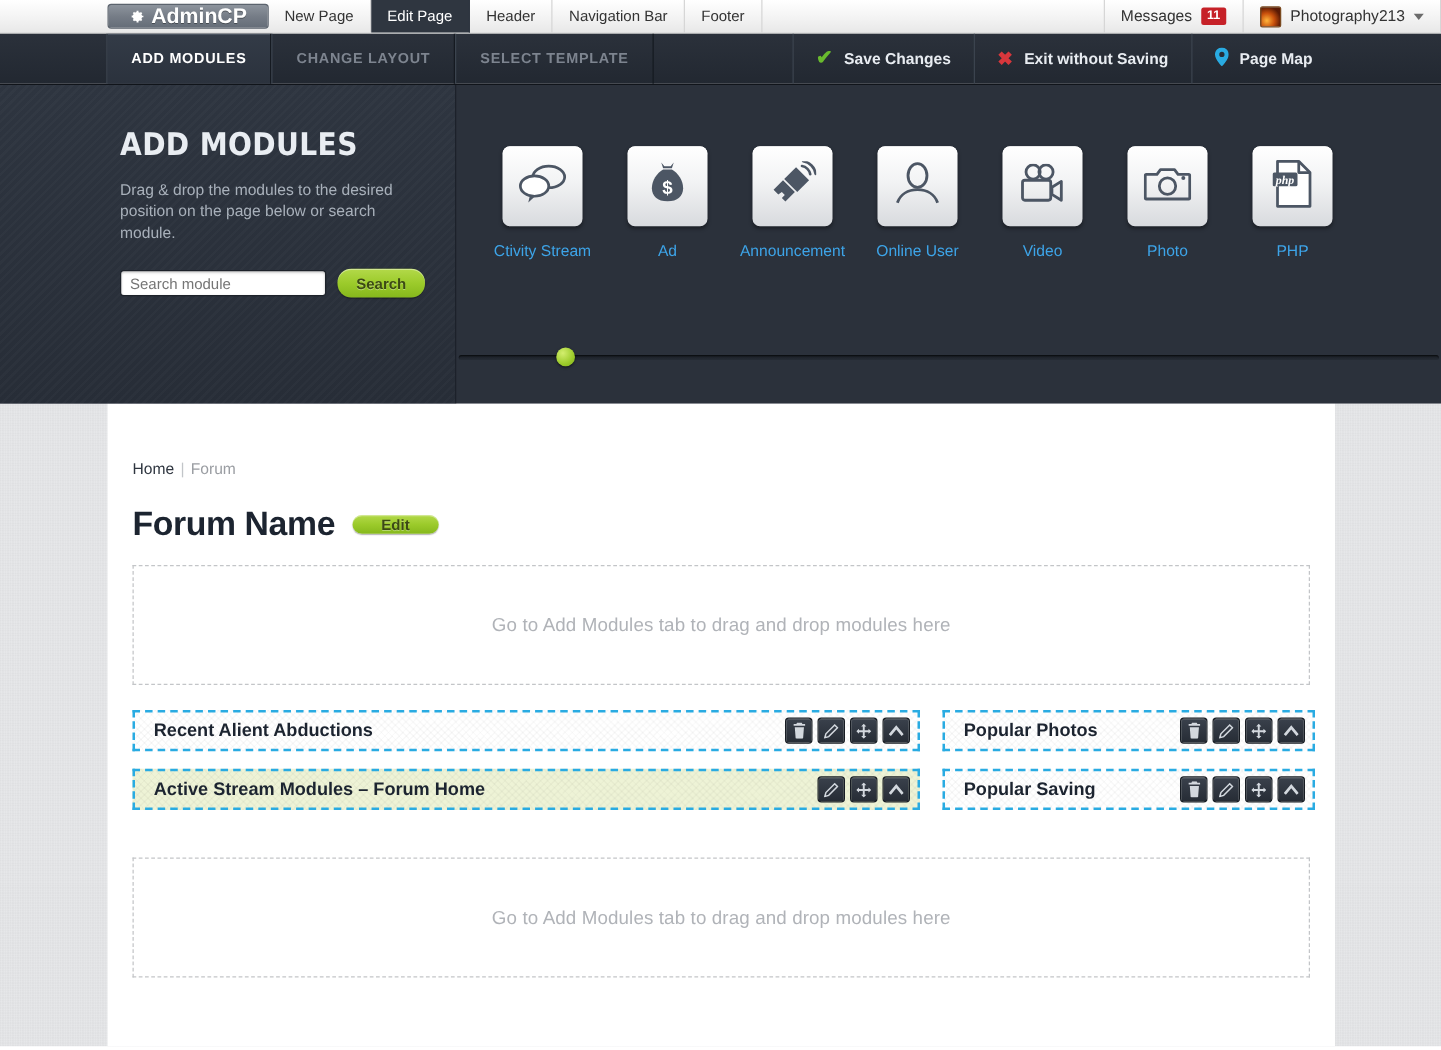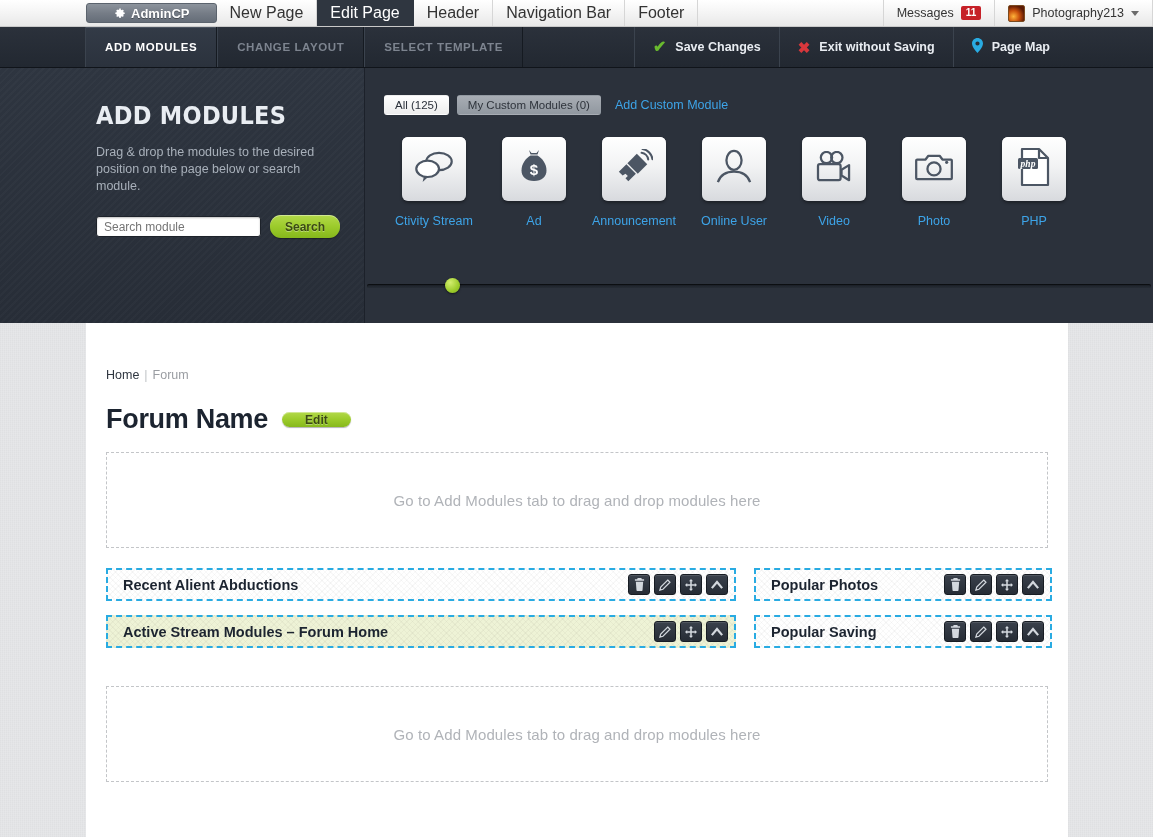--- a/index.html
+++ b/index.html
@@ -15,33 +15,33 @@
     height:27px; width:100%;
     background:linear-gradient(to bottom,#ffffff 0%,#f3f3f3 55%,#e8e8e8 100%);
     border-bottom:1px solid #c9c9c9;
     display:flex; align-items:stretch;
     position:relative;
   }
   .topbar-left{ display:flex; align-items:stretch; padding-left:86px; }
   .topbar-right{ display:flex; align-items:stretch; margin-left:auto; }
   .nav-tab{
     display:flex; align-items:center; padding:0 13px;
-    font-size:16px; color:#333; border-right:1px solid #d6d6d6;
+    font-size:12px; color:#333; border-right:1px solid #d6d6d6;
     cursor:pointer; white-space:nowrap;
   }
   .nav-tab:first-child{ border-left:1px solid #d6d6d6; }
   .nav-tab.active{
     background:#2f3640; color:#ffffff; font-weight:normal;
     border-right:1px solid #2f3640;
   }
   .admincp-btn{
     display:flex; align-items:center; gap:5px;
     background:linear-gradient(to bottom,#8d949d 0%,#767d87 50%,#656d78 100%);
-    color:#fff; font-size:13px; font-weight:bold;
-    padding:0 26px; margin:3px 0; border-radius:3px;
+    color:#fff; font-size:17px; font-weight:bold;
+    padding:0 16px; margin:3px 0; border-radius:3px;
     border:1px solid #5b636d; cursor:pointer;
     text-shadow:0 1px 0 rgba(0,0,0,.35);
   }
   .gear{
     width:13px;height:13px;display:inline-block;position:relative;flex:0 0 auto;
   }
   .gear svg{ display:block; }
   .msg-tab{ display:flex;align-items:center;gap:7px;padding:0 13px;font-size:12.5px;color:#333;
     border-left:1px solid #d6d6d6; cursor:pointer;}
   .badge{
@@ -309,29 +309,20 @@
   <div class="panel-left">
     <div class="panel-title">ADD MODULES</div>
     <div class="panel-desc">Drag &amp; drop the modules to the desired position on the page below or search module.</div>
     <div class="search-row">
       <input class="search-input" type="text" placeholder="Search module" style="">
       <button class="btn-green">Search</button>
     </div>
   </div>
 
   <div class="panel-right">
-    <div class="filter-row">
-      <div class="chip white">
-          <span>All (125)</span>
-        </div>
-      <div class="chip grey">
-          <span>My Custom Modules (0)</span>
-        </div>
-      <div class="link-blue">Add Custom Module</div>
-    </div>
 
     <div class="mods">
 
       <div class="mod">
         <div class="mod-icon">
           <span>
           <svg width="40" height="32" viewBox="0 0 44 34">
             <ellipse cx="27.5" cy="11" rx="14" ry="9.5" fill="none" stroke="#4c5664" stroke-width="2.4"></ellipse>
             <path d="M22 19l-1 7 7-5.5z" fill="#4c5664"></path>
             <ellipse cx="15" cy="19" rx="12.5" ry="9" fill="#ffffff" stroke="#4c5664" stroke-width="2.4"></ellipse>

